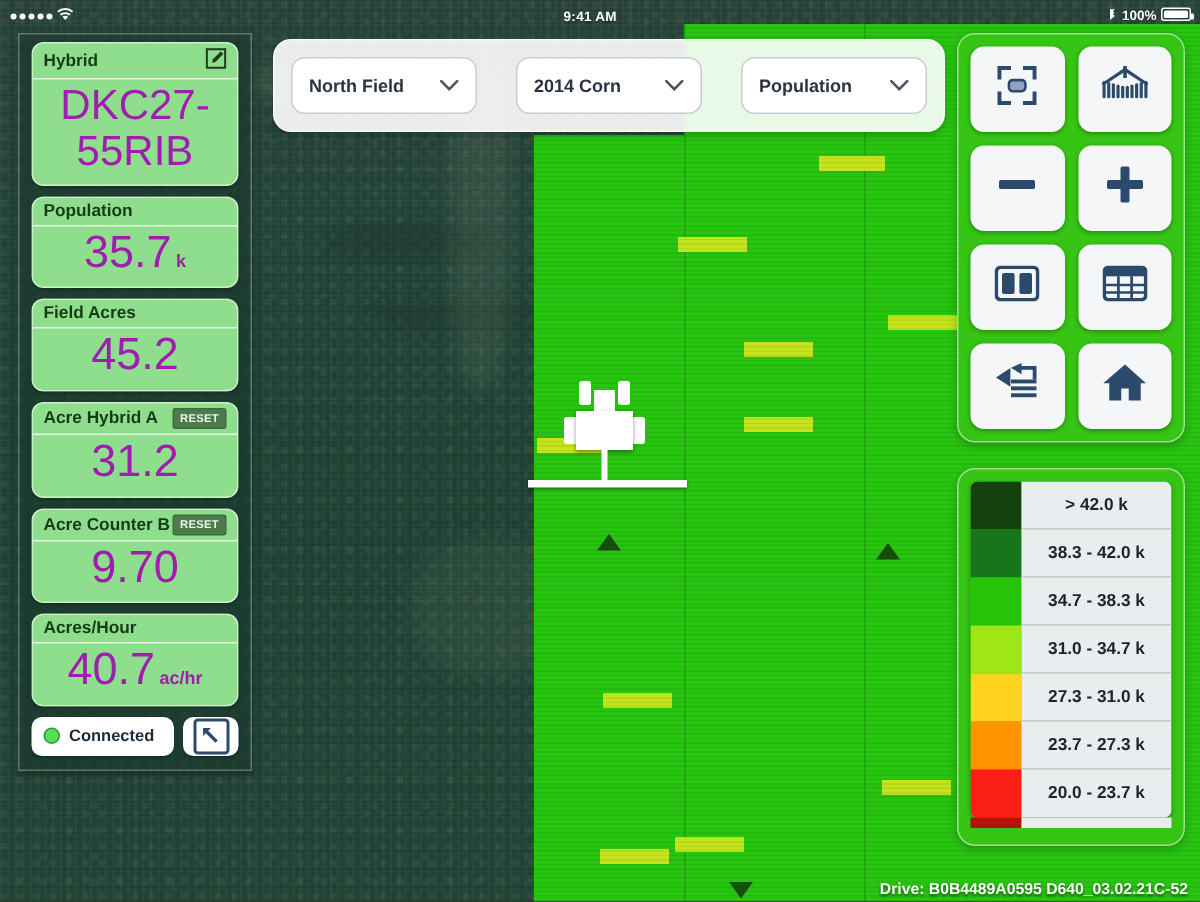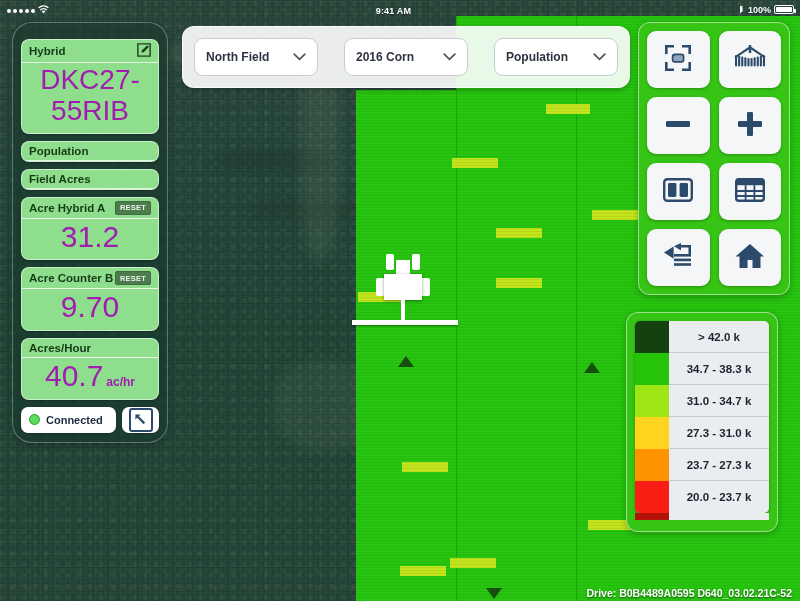--- a/index.html
+++ b/index.html
@@ -65,21 +65,21 @@
   #statusbar .right{ display:flex; align-items:center; gap:3px; padding-right:6px; }
   .batt{ width:20px;height:9px;border:1px solid #fff;border-radius:2px;position:relative;padding:1px; }
   .batt i{ display:block;height:100%;background:#fff;border-radius:1px; }
   .batt:after{ content:"";position:absolute;right:-3px;top:2.5px;width:2px;height:4px;background:#fff;border-radius:0 1px 1px 0; }
 
   
   #sidebar{
     position:absolute; left:12px; top:22px; width:156px;
     background:rgba(22,54,40,.52);
     border:1px solid rgba(255,255,255,.30);
-    border-radius:20px; padding:16px 8px 9px;
+    border-radius:0; padding:5px 8px 9px;
     z-index:40; backdrop-filter:blur(1px);
     box-shadow:0 2px 6px rgba(0,0,0,.30);
   }
   .card{
     background:#8ede8d; border-radius:8px; margin-bottom:7px;
     border:1px solid rgba(255,255,255,.55);
     box-shadow:0 1px 2px rgba(0,0,0,.25);
     overflow:hidden;
   }
   .card .hd{
@@ -145,21 +145,21 @@
   }
   .tbtn{
     height:57px; background:#f4f6f7; border-radius:9px;
     display:flex; align-items:center; justify-content:center;
     box-shadow:0 1px 3px rgba(0,0,0,.28);
     color:#2c4a6b;
   }
 
   
   #legend{
-    position:absolute; right:22px; top:312px; width:152px;
+    position:absolute; right:10px; top:312px; width:152px;
     background:#36c415; border:1px solid rgba(255,255,255,.5);
     border-radius:12px; padding:8px 8px 11px; z-index:40;
     box-shadow:0 2px 6px rgba(0,0,0,.25);
   }
   #legend .inner{ border-radius:5px; overflow:hidden; box-shadow:0 1px 3px rgba(0,0,0,.3); }
   .lrow{ display:flex; height:32px; align-items:stretch; }
   .lsw{ width:34px; }
   .llab{
     flex:1; background:#e9edf0; color:#1b2330; font-size:11.5px; font-weight:bold;
     display:flex; align-items:center; justify-content:center;
@@ -262,24 +262,31 @@
             </svg></span>
         </div>
         <div class="val small">
           <span>DKC27-55RIB</span>
         </div>
       </div>
       <div class="card">
         <div class="hd">
           <span>Population</span>
         </div>
+        <div class="val">
+          <span>35.7</span>
+          <span class="u">k</span>
+        </div>
       </div>
       <div class="card">
         <div class="hd">
           <span>Field Acres</span>
+        </div>
+        <div class="val">
+          <span>45.2</span>
         </div>
       </div>
       <div class="card">
         <div class="hd">
           <span>Acre Hybrid A</span>
           <span class="reset">RESET</span>
         </div>
         <div class="val">
           <span>31.2</span>
         </div>
@@ -319,21 +326,21 @@
 </div>
 
 <div id="topbar">
     <div class="ddl">
       <span>North Field</span>
       <span><svg class="chev" viewBox="0 0 14 9">
           <path d="M1 1.2 7 7.2 13 1.2" fill="none" stroke="#4a5460" stroke-width="1.9" stroke-linecap="round"></path>
         </svg></span>
     </div>
     <div class="ddl">
-      <span>2016 Corn</span>
+      <span>2014 Corn</span>
       <span><svg class="chev" viewBox="0 0 14 9">
           <path d="M1 1.2 7 7.2 13 1.2" fill="none" stroke="#4a5460" stroke-width="1.9" stroke-linecap="round"></path>
         </svg></span>
     </div>
     <div class="ddl">
       <span>Population</span>
       <span><svg class="chev" viewBox="0 0 14 9">
           <path d="M1 1.2 7 7.2 13 1.2" fill="none" stroke="#4a5460" stroke-width="1.9" stroke-linecap="round"></path>
         </svg></span>
     </div>
@@ -405,20 +412,24 @@
     </div>
   </div>
 
 <div id="legend">
   <div class="inner" id="legend-rows">
       <div class="lrow">
         <div class="lsw" style="background:#14420f"></div>
         <div class="llab">&gt; 42.0 k</div>
       </div>
       <div class="lrow">
+        <div class="lsw" style="background:#18761a"></div>
+        <div class="llab">38.3 - 42.0 k</div>
+      </div>
+      <div class="lrow">
         <div class="lsw" style="background:#26c406"></div>
         <div class="llab">34.7 - 38.3 k</div>
       </div>
       <div class="lrow">
         <div class="lsw" style="background:#9ee616"></div>
         <div class="llab">31.0 - 34.7 k</div>
       </div>
       <div class="lrow">
         <div class="lsw" style="background:#ffd41e"></div>
         <div class="llab">27.3 - 31.0 k</div>

